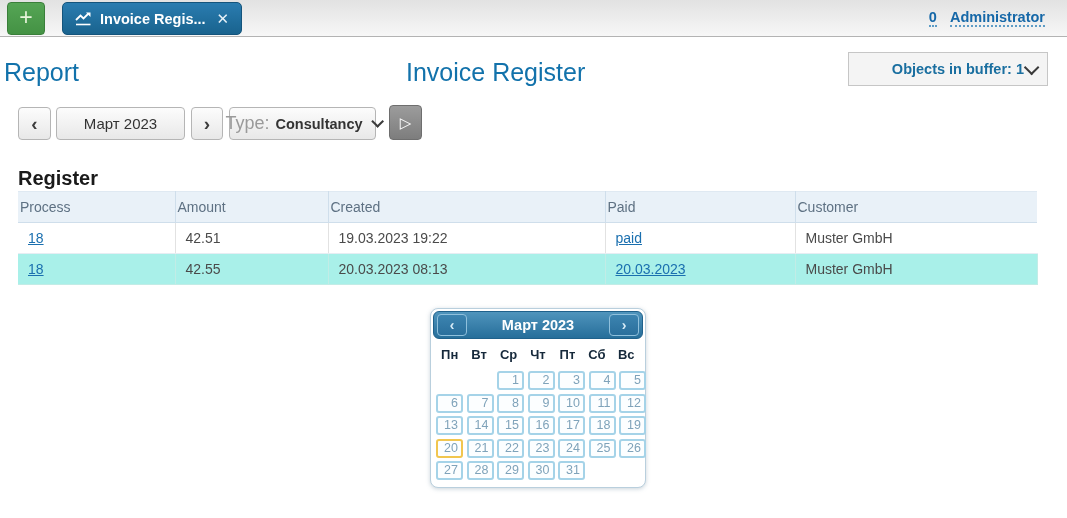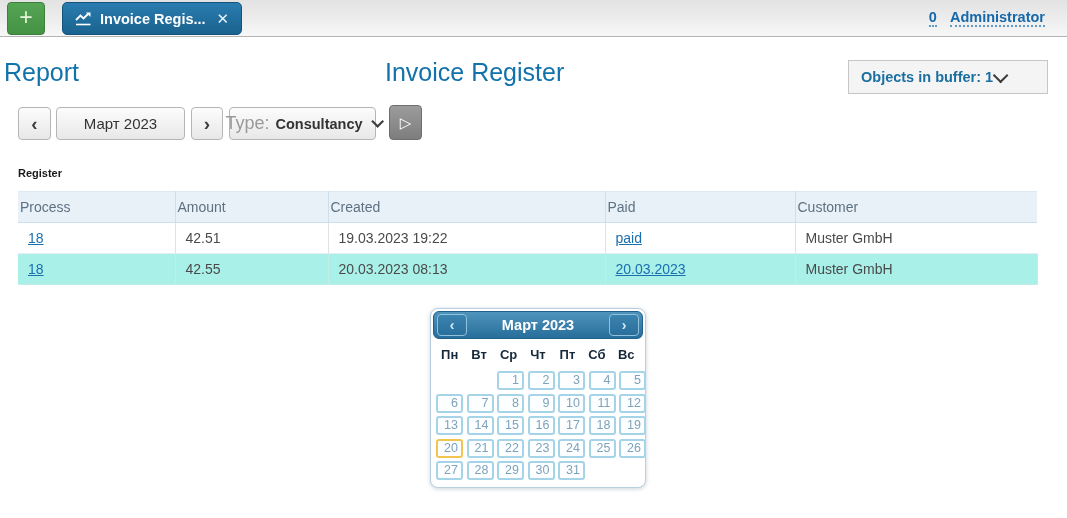--- a/index.html
+++ b/index.html
@@ -31,25 +31,25 @@
   .tab-label{font-weight:bold;font-size:14.5px;margin:0 11px 0 8px;white-space:nowrap;}
   .tab-close{font-size:15px;color:#e8f2f8;cursor:pointer;}
   .user-links{
     position:absolute;right:22px;top:9px;display:flex;gap:13px;
     font-size:14.5px;font-weight:bold;
   }
   .user-links a{color:#1668a8;text-decoration:none;border-bottom:2px dotted #5d9cc6;cursor:pointer;}
 
   
   .section-title{position:absolute;left:4px;top:58px;font-size:25px;color:#1272ab;}
-  .page-title{position:absolute;left:385px;top:58px;font-size:25px;color:#1272ab;}
+  .page-title{position:absolute;left:406px;top:58px;font-size:25px;color:#1272ab;}
   .buffer-select{
-    position:absolute;left:848px;top:60px;width:200px;height:34px;box-sizing:border-box;
+    position:absolute;left:848px;top:52px;width:200px;height:34px;box-sizing:border-box;
     background:#f4f4f4;border:1px solid #c6c6c6;
-    display:flex;align-items:center;justify-content:flex-start;padding:0 12px;cursor:pointer;
+    display:flex;align-items:center;justify-content:flex-end;padding:0 12px;cursor:pointer;
   }
   .buffer-label{color:#1a6fa0;font-weight:bold;font-size:14.5px;}
   .chev-down{
     width:9px;height:9px;border-right:2px solid #3a3a3a;border-bottom:2px solid #3a3a3a;
     transform:rotate(45deg) translateY(-3px);flex:0 0 auto;
   }
 
   
   .btn{
     position:absolute;top:107px;height:33px;box-sizing:border-box;
@@ -65,21 +65,21 @@
   .type-label{color:#9a9a9a;font-size:18px;}
   .type-value{color:#333;font-size:14.5px;font-weight:bold;}
   #type-select .chev-down{width:7px;height:7px;margin-left:2px;}
   #run-btn{
     left:389px;top:105px;width:33px;height:35px;
     background:linear-gradient(#9c9c9c,#7d7d7d);border:1px solid #6e6e6e;
     color:#fff;font-size:15px;
   }
 
   
-  .register-heading{position:absolute;left:18px;top:167px;font-weight:bold;font-size:11px;color:#1a1a1a;}
+  .register-heading{position:absolute;left:18px;top:167px;font-weight:bold;font-size:20px;color:#1a1a1a;}
   table.register{
     position:absolute;left:18px;top:191px;width:1019px;
     border-collapse:collapse;font-size:14px;table-layout:fixed;
   }
   table.register thead th{
     background:#e9f1f8;color:#5e7183;font-weight:normal;text-align:left;
     height:30px;padding:0 0 0 2px;
     border-top:1px solid #dfe9f2;border-bottom:1px solid #cfdeeb;border-right:1px solid #cfdeeb;
   }
   table.register thead th:last-child{border-right:none;}

